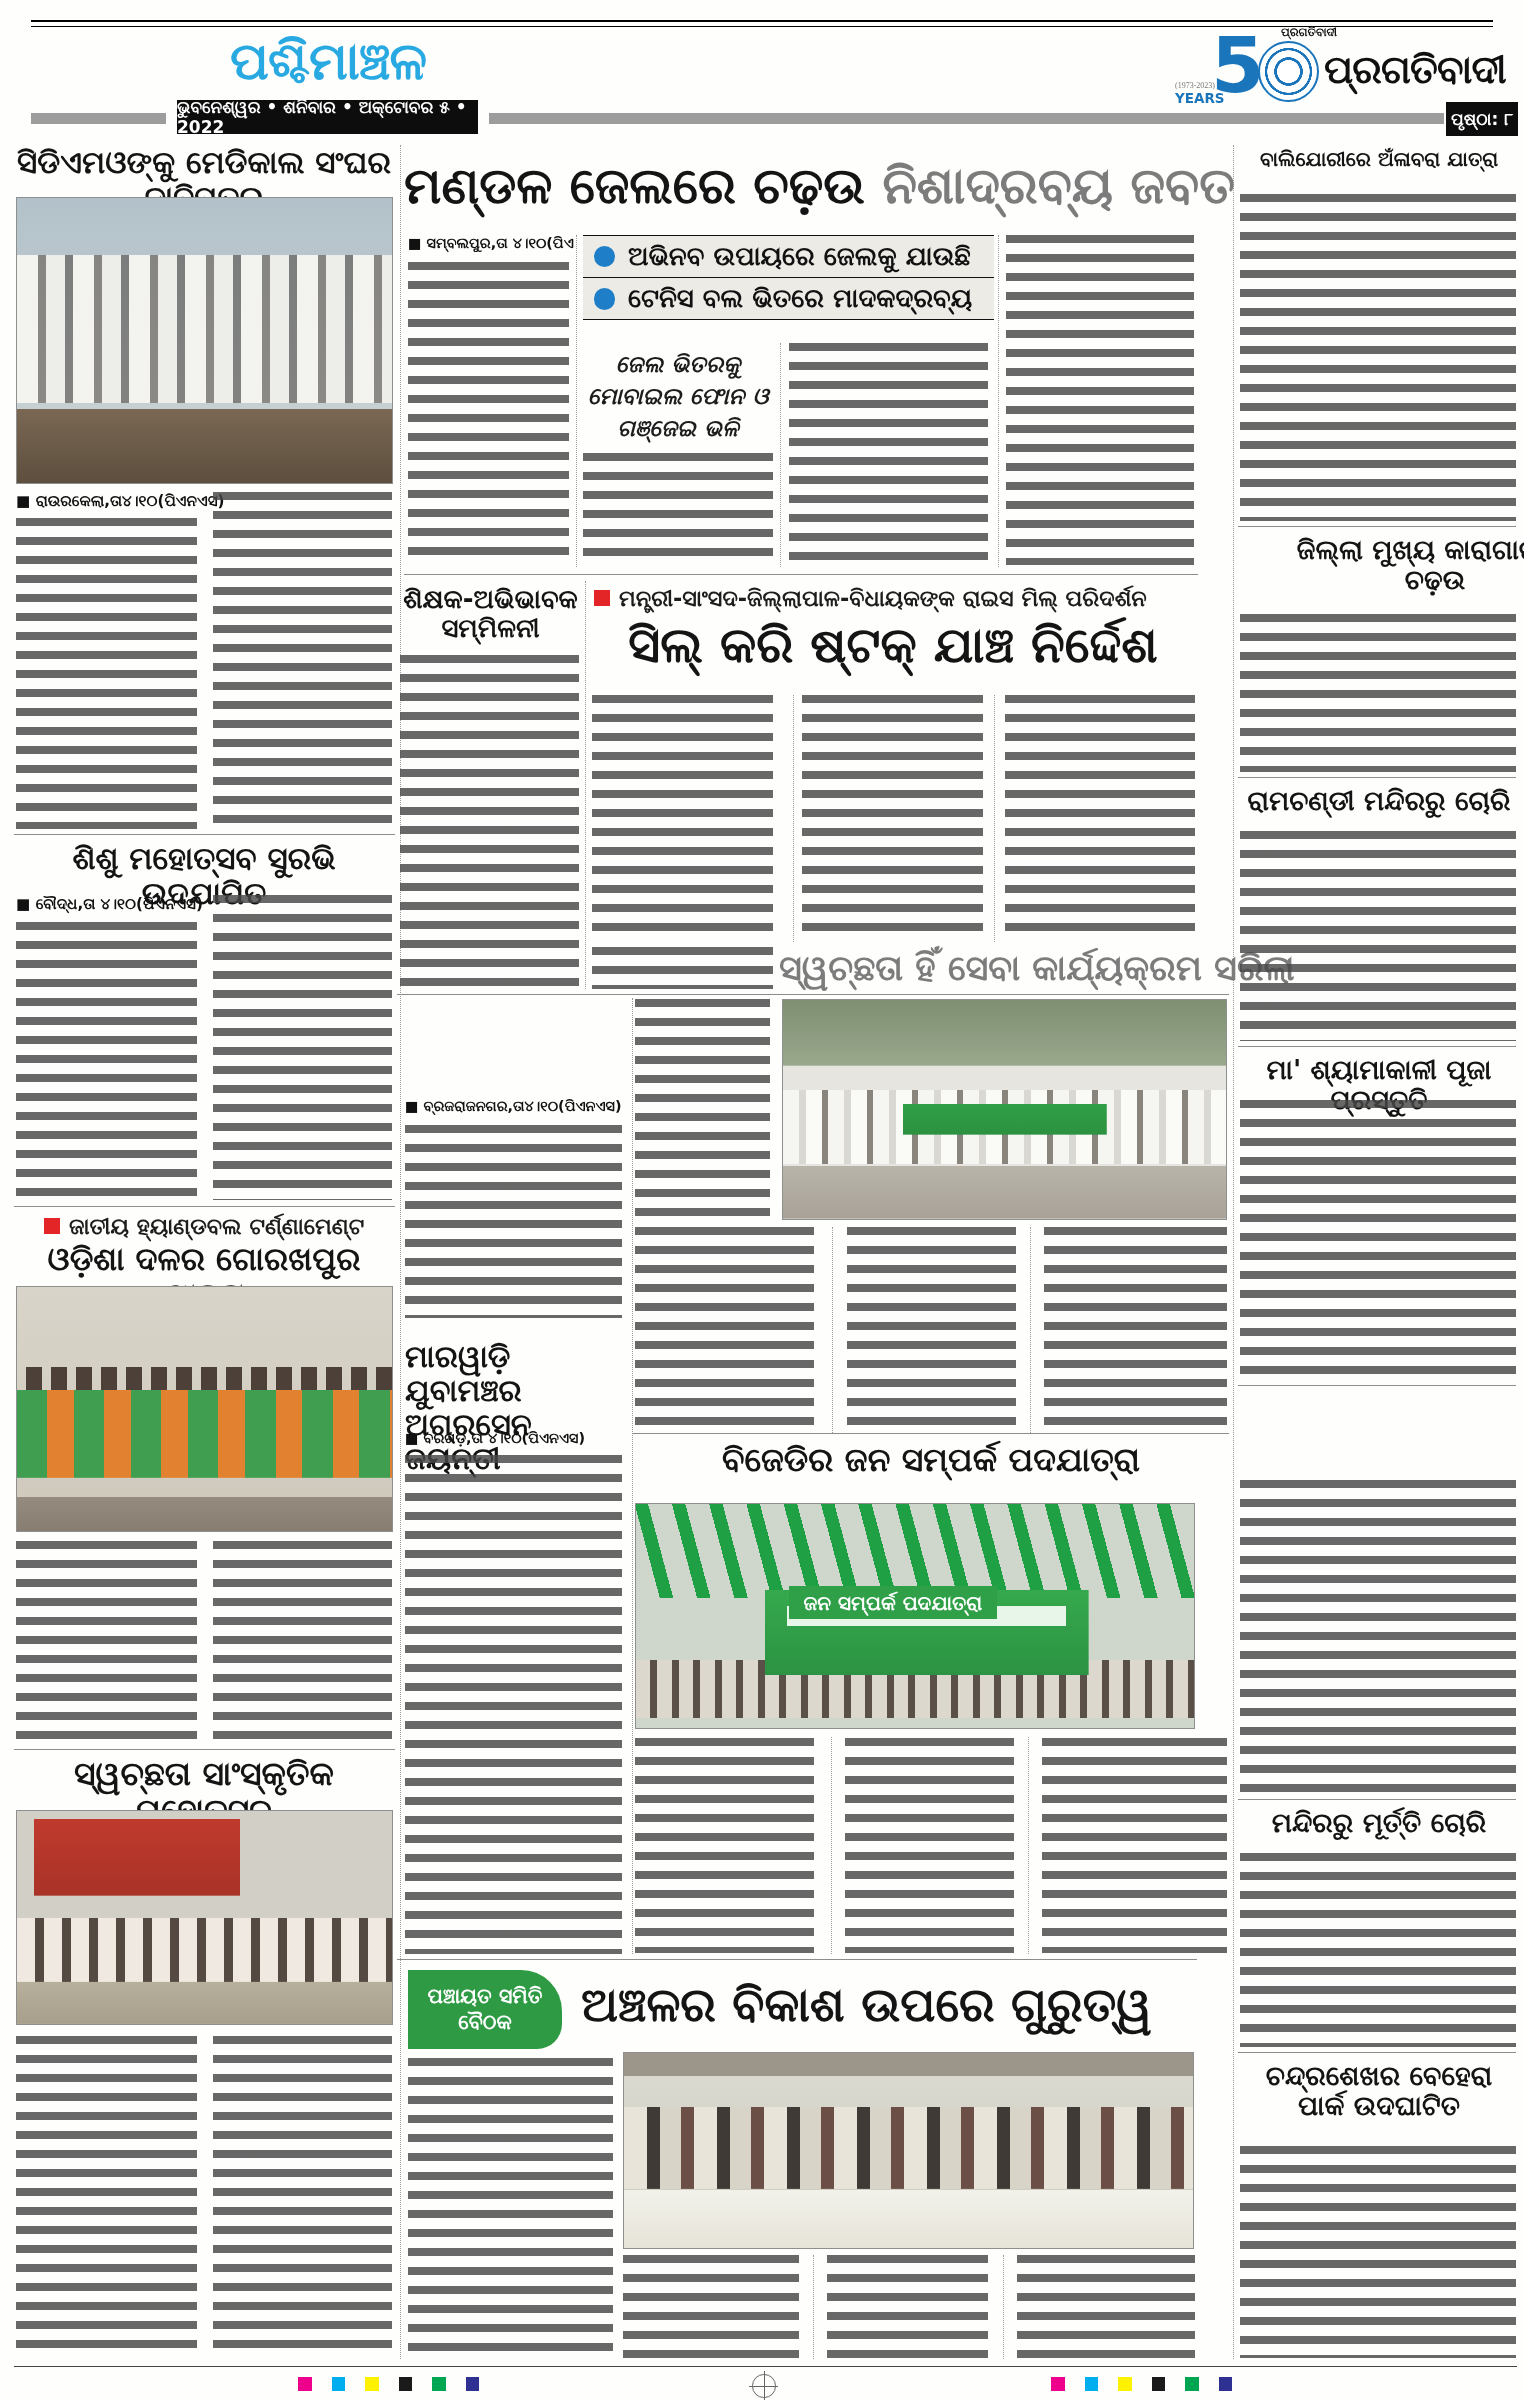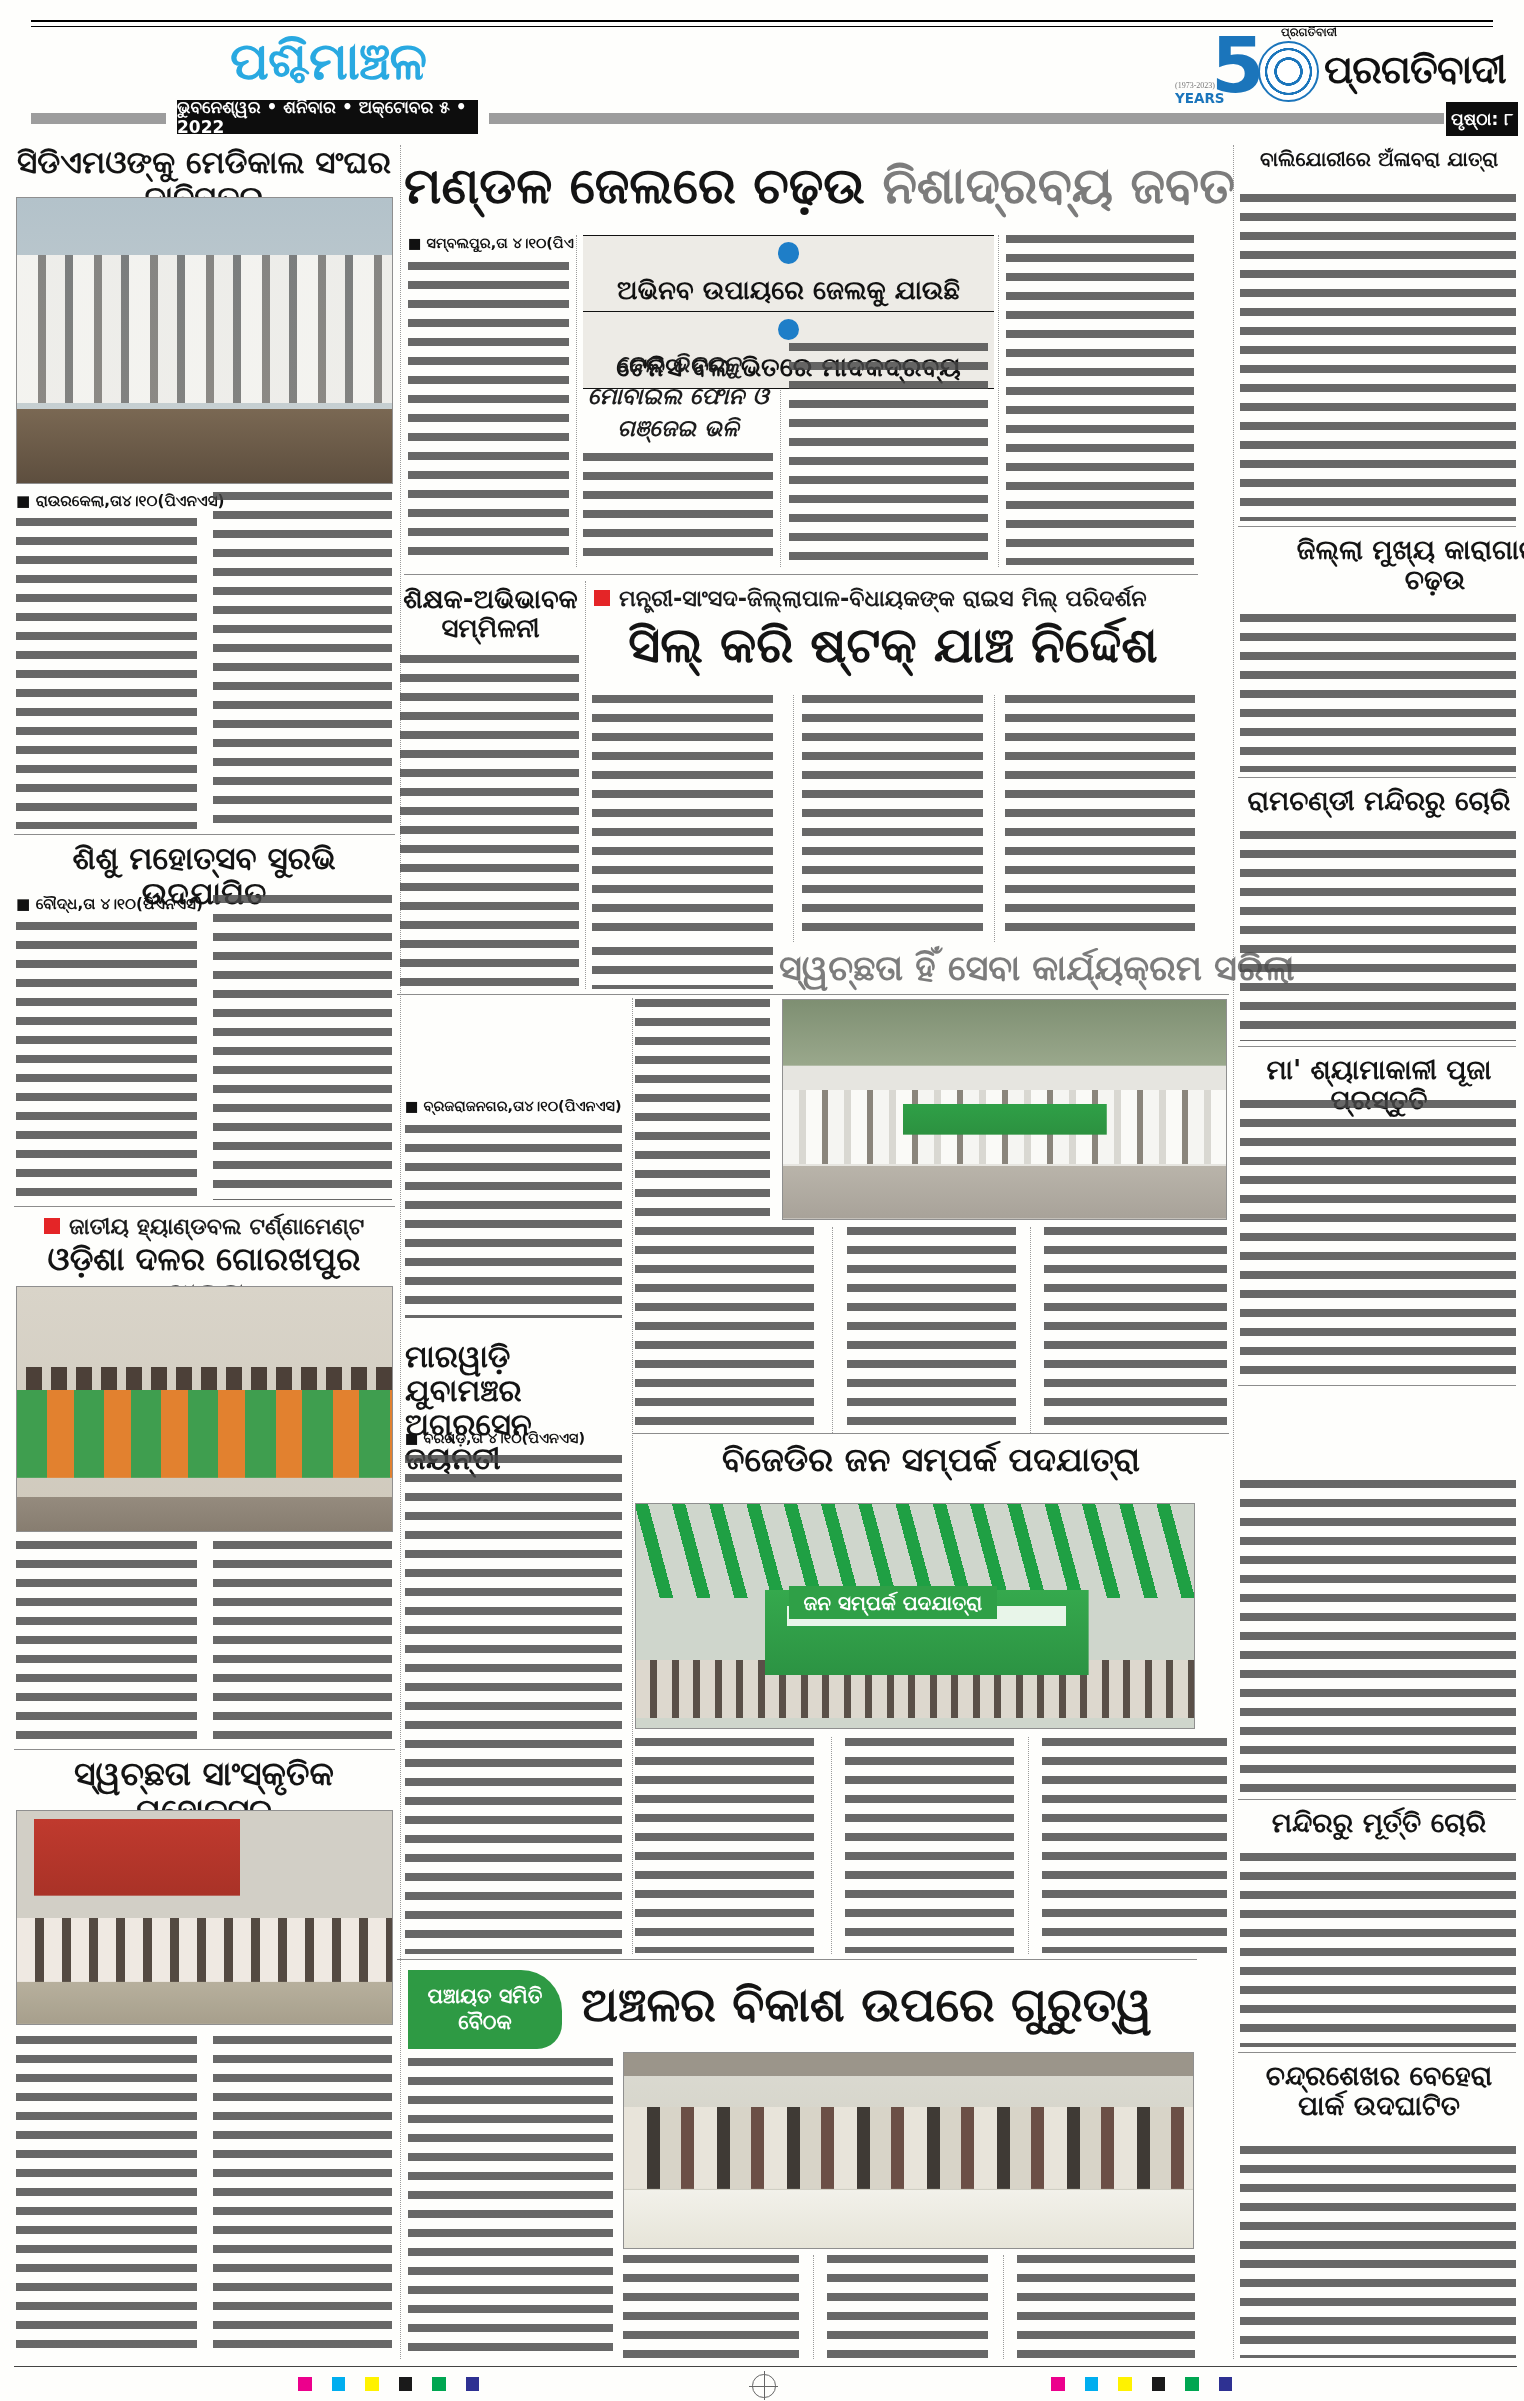--- a/index.html
+++ b/index.html
@@ -10,21 +10,21 @@
   .hl-left{text-align:left;}
   .gray{color:#7c7c7c;}
   .dl{position:absolute;font-weight:bold;font-size:15.2px;color:#111;white-space:nowrap;overflow:hidden;}
   .kicker{position:absolute;display:flex;align-items:center;gap:9px;font-weight:bold;color:#1d1d1d;}
   .ksq{width:16px;height:16px;background:#e42527;flex:0 0 auto;}
   .sk{position:absolute;background-image:repeating-linear-gradient(to bottom,#474747 0px,#474747 8px,transparent 8px,transparent 19px);opacity:.82;}
   .photo{position:absolute;border:0.9px solid #8f8f8f;box-sizing:border-box;}
   .vsep{position:absolute;border-left:0.9px dotted #9a9a9a;width:0;}
   .hsep{position:absolute;height:0;border-top:0.9px solid #8c8c8c;}
   .bullets{position:absolute;border-top:1.8px solid #111;}
-  .brow{display:flex;align-items:center;gap:12.6px;background:#edebe6;border-bottom:1.8px solid #111;padding:6.3px 10.8px;font-weight:bold;font-size:26px;line-height:1.1;flex-direction:column;}
+  .brow{display:flex;align-items:center;gap:12.6px;background:#edebe6;border-bottom:1.8px solid #111;padding:6.3px 10.8px;font-weight:bold;font-size:26px;line-height:1.1;}
   .bdot{width:21.5px;height:21.5px;border-radius:50%;background:#1e7ec8;flex:0 0 auto;}
   .lead{position:absolute;font-style:italic;font-weight:bold;font-size:23px;line-height:1.4;color:#1d1d1d;text-align:center;}
   .datebar{position:absolute;background:#0d0d0d;color:#fff;font-weight:bold;display:flex;align-items:center;justify-content:center;}
   .grule{position:absolute;background:#9d9d9d;height:10.8px;}
   .toprule{position:absolute;border-top:2.7px solid #000;border-bottom:1.8px solid #000;height:3.6px;}
   .gbox{position:absolute;background:#2e9a44;color:#fff;font-weight:bold;text-align:center;
         border-radius:0 41px 25px 0;display:flex;flex-direction:column;justify-content:center;line-height:1.25;}
   .pagebox{position:absolute;background:#0d0d0d;color:#fff;font-weight:bold;display:flex;align-items:center;justify-content:center;}
   .mark{display:inline-block;width:13.5px;height:13.5px;margin-right:20px;}
   .marks{position:absolute;white-space:nowrap;}

